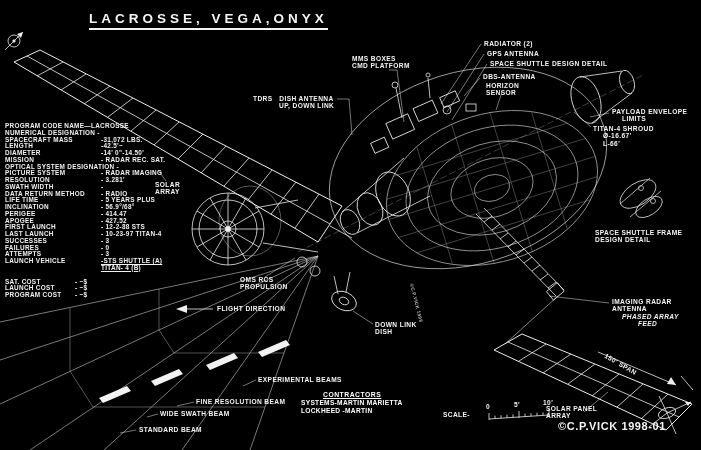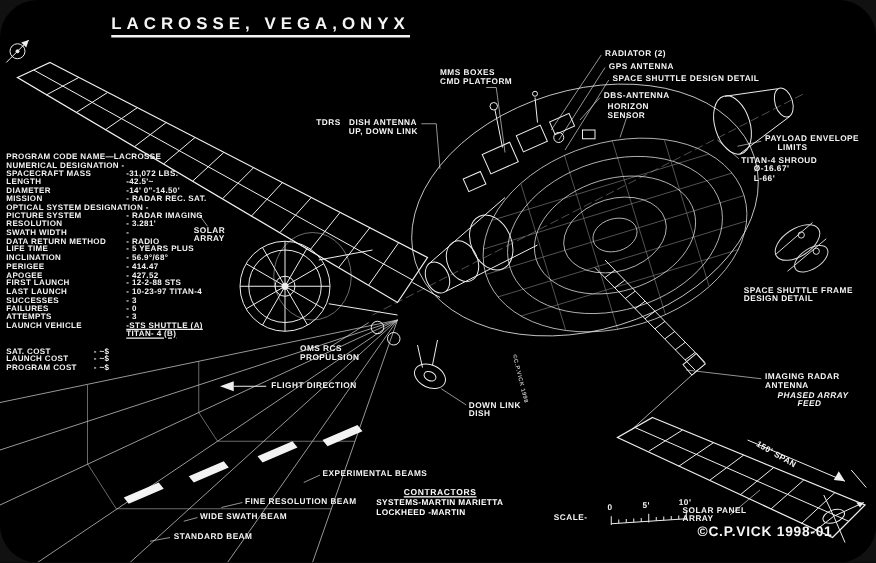--- a/index.html
+++ b/index.html
@@ -1,17 +1,17 @@
 <!DOCTYPE html>
 <html><head>
 <meta charset="utf-8">
 <style>
   html,body{margin:0;padding:0;background:#111;}
   .stage{position:relative;width:701px;height:450px;background:#000;overflow:hidden;
-         font-family:"Liberation Sans",sans-serif;color:#fff;border-radius:30px;}
+         font-family:"Liberation Sans",sans-serif;color:#fff;}
   .stage svg{position:absolute;left:0;top:0;}
   .title{position:absolute;left:89px;top:11px;font-size:13.5px;font-weight:bold;
          letter-spacing:4px;color:#f4f4f4;border-bottom:2px solid #f4f4f4;padding-bottom:2px;}
   .specs{position:absolute;left:5px;top:123px;width:200px;}
   .srow{display:flex;font-size:6.4px;line-height:6.75px;font-weight:bold;letter-spacing:.3px;color:#f2f2f2;white-space:pre;}
   .slbl{width:96px;flex:none;}
   .sval{flex:1;}
   .u{text-decoration:underline;}
   .costs{margin-top:7px;}
   .costs .slbl{width:70px;}

